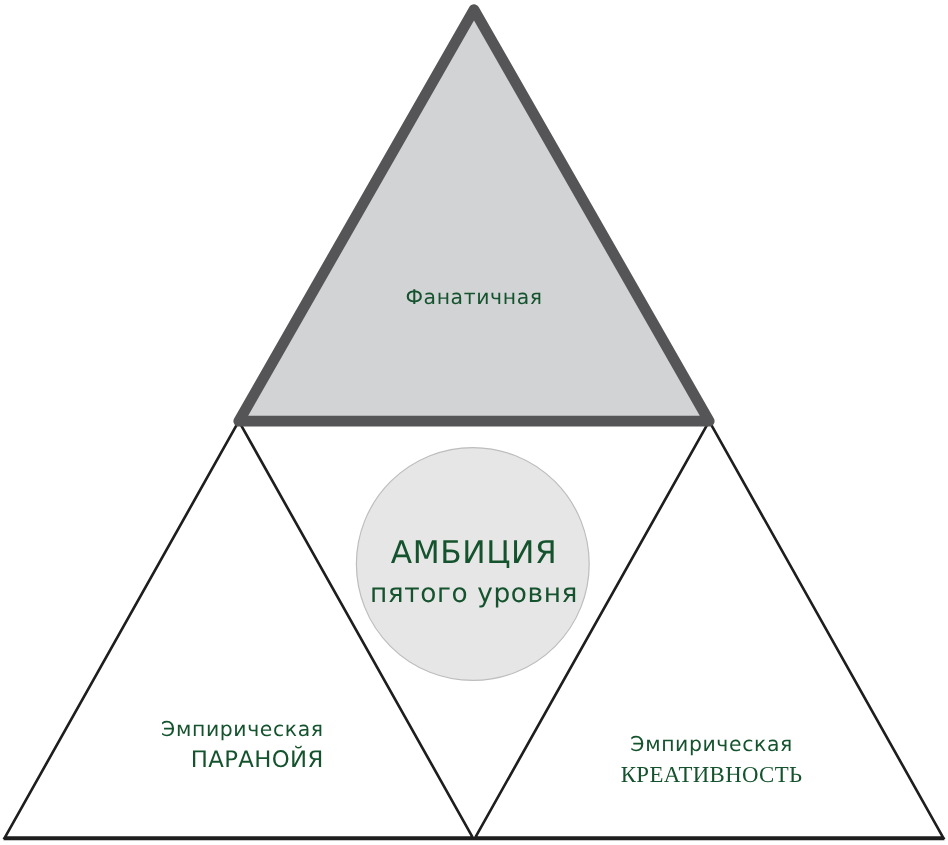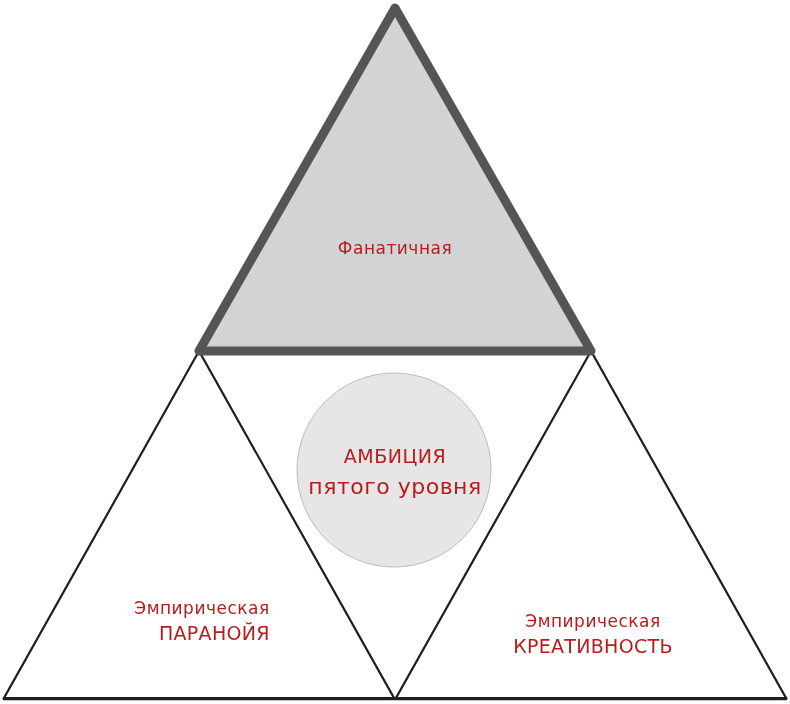--- a/index.html
+++ b/index.html
@@ -1,23 +1,23 @@
 <!DOCTYPE html>
 <html><head>
 <meta charset="utf-8">
 <style>
   html, body { margin: 0; padding: 0; background: #ffffff; }
   body { width: 790px; height: 704px; position: relative; overflow: hidden;
          font-family: "DejaVu Sans", sans-serif; }
   svg.diagram { position: absolute; left: 0; top: 0; }
-  .label { position: absolute; text-align: center; color: #b91c1c; white-space: nowrap;
+  .label { position: absolute; text-align: center; color: #14532d; white-space: nowrap;
            transform: translateX(-50%); line-height: 1.25; }
   .label .l1 { font-size: 17px; letter-spacing: 0.5px; display: block; }
   .label .l2 { font-size: 19px; letter-spacing: 0.3px; display: block; }
-  .circle-label .l1 { font-size: 19px; letter-spacing: 0.5px; }
+  .circle-label .l1 { font-size: 26px; letter-spacing: 0.5px; }
   .circle-label .l2 { font-size: 22px; letter-spacing: 0.5px; }
 </style>
 </head>
 <body>
 
 <svg class="diagram" width="790" height="704" viewBox="0 0 790 704">
 
   <polygon points="199,351 4,698 394,698" fill="#ffffff" stroke="#1e1e1e" stroke-width="2.2" stroke-linejoin="miter"></polygon>
 
   <polygon points="591,351 396,698 786,698" fill="#ffffff" stroke="#1e1e1e" stroke-width="2.2" stroke-linejoin="miter"></polygon>
@@ -38,14 +38,14 @@
   <span class="l2" style="margin-top:4px;">пятого уровня</span>
 </div>
 
 <div class="label" style="left:202px; top:598px;">
   <span class="l1">Эмпирическая</span>
   <span class="l2" style="margin-top:3px;text-align:right;">ПАРАНОЙЯ</span>
 </div>
 
 <div class="label" style="left:593px; top:611px;">
   <span class="l1">Эмпирическая</span>
-  <span class="l2" style="margin-top:3px;">КРЕАТИВНОСТЬ</span>
+  <span class="l2" style="margin-top:3px;font-family:Liberation Serif, serif;">КРЕАТИВНОСТЬ</span>
 </div>
 
 </body></html>

